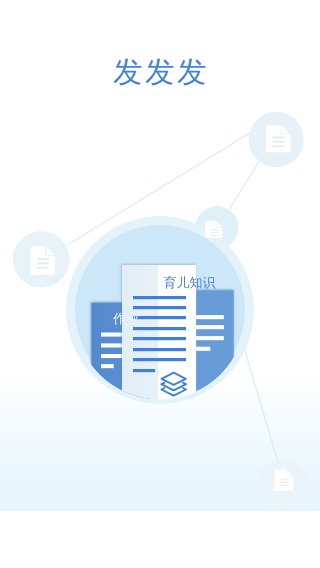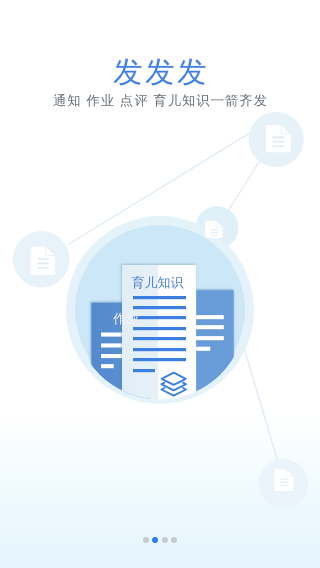--- a/index.html
+++ b/index.html
@@ -1,23 +1,23 @@
 <!DOCTYPE html>
 <html><head>
 <meta charset="utf-8">
 <style>
   html,body{margin:0;padding:0;}
   body{width:320px;height:568px;overflow:hidden;font-family:"Liberation Sans",sans-serif;background:#fff;-webkit-font-smoothing:antialiased;text-rendering:geometricPrecision;}
-  .screen{position:relative;width:320px;height:568px;overflow:hidden;
+  .screen{position:relative;width:320px;height:511px;overflow:hidden;
     background:linear-gradient(180deg,#ffffff 0%,#ffffff 72.5%,#fafdfe 77.5%,#f3fbfe 84%,#edf9fe 89%,#e9f7fd 94%,#e6f6fd 100%);}
   .bgsvg{position:absolute;left:0;top:0;width:320px;height:568px;}
   .title{position:absolute;left:0;top:57px;width:320px;text-align:center;font-size:29.5px;line-height:32px;color:#4280e2;letter-spacing:2.5px;text-indent:2.5px;font-weight:300;}
   .subtitle{position:absolute;left:0;top:93px;width:320px;text-align:center;font-size:13.3px;line-height:16px;color:#6a7179;letter-spacing:1.05px;text-indent:1.05px;}
   .cardtitle{position:absolute;font-size:13px;line-height:15px;}
-  .t-front{color:#4a7fd4;}
+  .t-front{color:#4a7fd4;margin-left:32px;}
   .t-left{color:#eef3fb;}
   .dots{position:absolute;left:0;top:537px;width:320px;display:flex;justify-content:center;gap:3.8px;}
   .dot{width:5.8px;height:5.8px;border-radius:50%;background:#c6cbd1;}
   .dot.active{background:#2f7ef0;}
 </style>
 </head>
 <body>
 
 <div class="screen">
   <svg class="bgsvg" viewBox="0 0 320 568">
@@ -140,21 +140,20 @@
         <g fill="none" stroke="#3d7ee2" stroke-width="1.9" stroke-linejoin="round" stroke-linecap="round">
           <path d="M173.7 372.6 L185.8 378.8 L173.7 384.9 L161.6 378.8 Z"></path>
           <path d="M164.4 382.7 L161.4 384.2 L173.7 390.3 L186 384.2 L183 382.7"></path>
           <path d="M164.4 388.0 L161.4 389.5 L173.7 395.6 L186 389.5 L183 388.0"></path>
         </g>
       </g>
     </g>
   </svg>
 
   <div class="title">发发发</div>
-  <div class="subtitle">通知 作业 点评 育儿知识一箭齐发</div>
 
   <div class="cardtitle t-front" style="left:131.5px;top:275px;">育儿知识</div>
   <div class="cardtitle t-left" style="left:113px;top:311.3px;">作业</div>
 
   <div class="dots">
     <div class="dot"></div>
     <div class="dot active"></div>
     <div class="dot"></div>
     <div class="dot"></div>
   </div>

